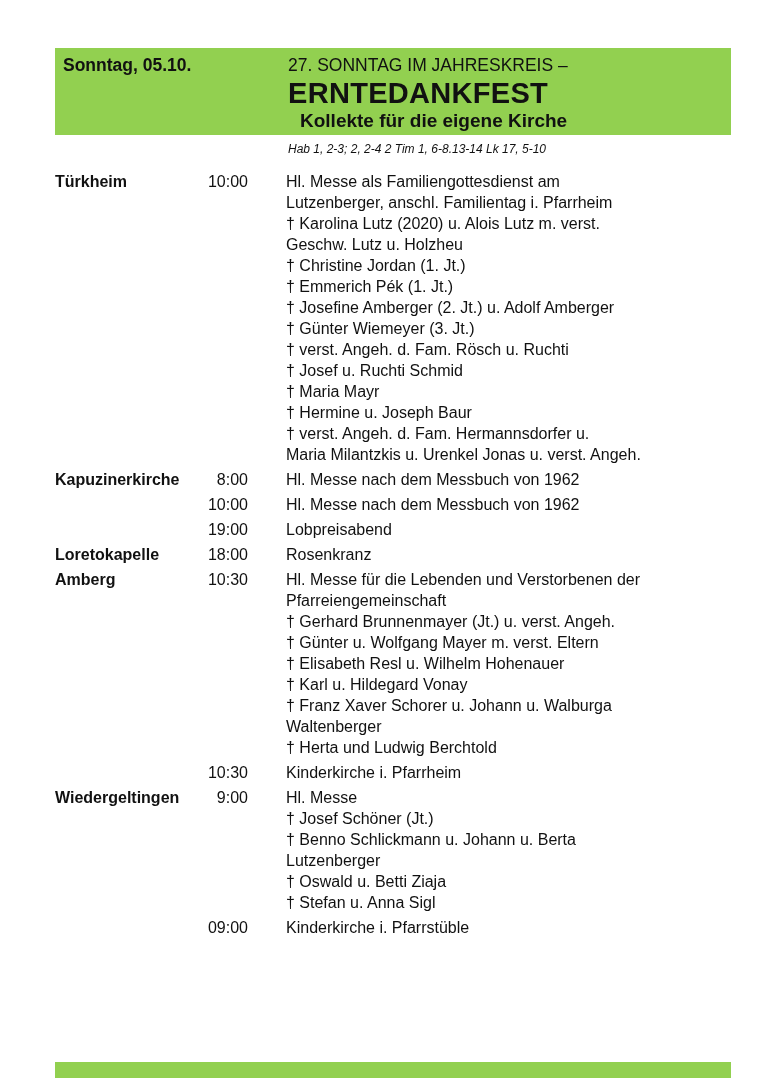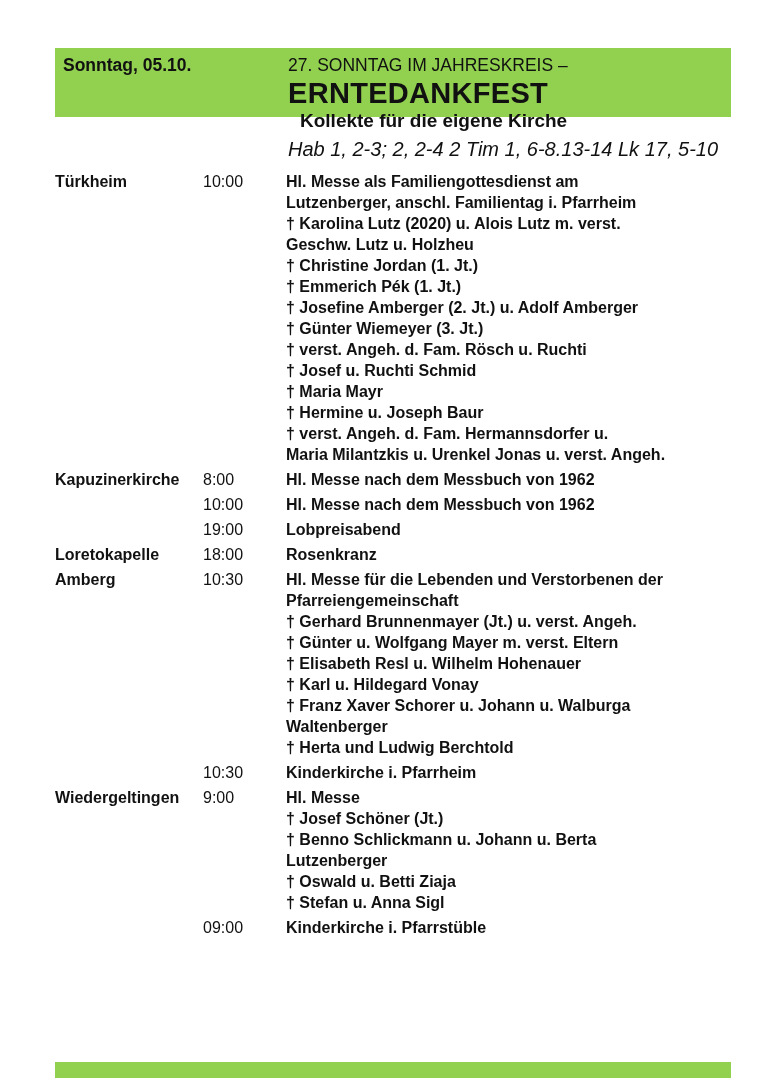--- a/index.html
+++ b/index.html
@@ -10,21 +10,21 @@
     background: #ffffff;
     font-family: "Liberation Sans", "DejaVu Sans", sans-serif;
     color: #111111;
     overflow: hidden;
   }
   .day-header {
     position: absolute;
     left: 55px;
     top: 48px;
     width: 676px;
-    height: 69px;
+    height: 87px;
     background: var(--accent, #92d050);
     display: flex;
     box-sizing: border-box;
     padding-top: 6px;
   }
   .col-date {
     width: 233px;
     box-sizing: border-box;
     padding-left: 8px;
     font-weight: bold;
@@ -34,38 +34,38 @@
   }
   .col-title { flex: 1; }
   .t1 { font-weight: normal; font-size: 17.5px; line-height: 23px; }
   .t2 { font-weight: bold; font-size: 29px; line-height: 33px; letter-spacing: 0.3px; }
   .t3 { font-weight: bold; font-size: 19px; line-height: 22px; margin-left: 12px; }
   .readings {
     position: absolute;
     left: 288px;
     top: 139px;
     font-style: italic;
-    font-size: 20px;
+    font-size: 12px;
     line-height: 21px;
     white-space: nowrap;
   }
   .schedule {
     position: absolute;
     left: 55px;
     top: 171px;
     width: 705px;
     font-size: 16px;
     line-height: 21px;
   }
   .row { display: flex; margin-top: 4px; }
   .row:first-child { margin-top: 0; }
   .cell-loc  { width: 148px; flex: none; font-weight: bold; }
-  .cell-time { width: 45px;  flex: none; text-align: left; }
+  .cell-time { width: 45px;  flex: none; text-align: right; }
   .cell-desc { margin-left: 38px; flex: 1; }
-  .entry-line { white-space: nowrap; font-weight: bold; }
+  .entry-line { white-space: nowrap; }
   .next-day-bar {
     position: absolute;
     left: 55px;
     top: 1062px;
     width: 676px;
     height: 16px;
     background: var(--accent, #92d050);
   }
 </style>
 </head>

